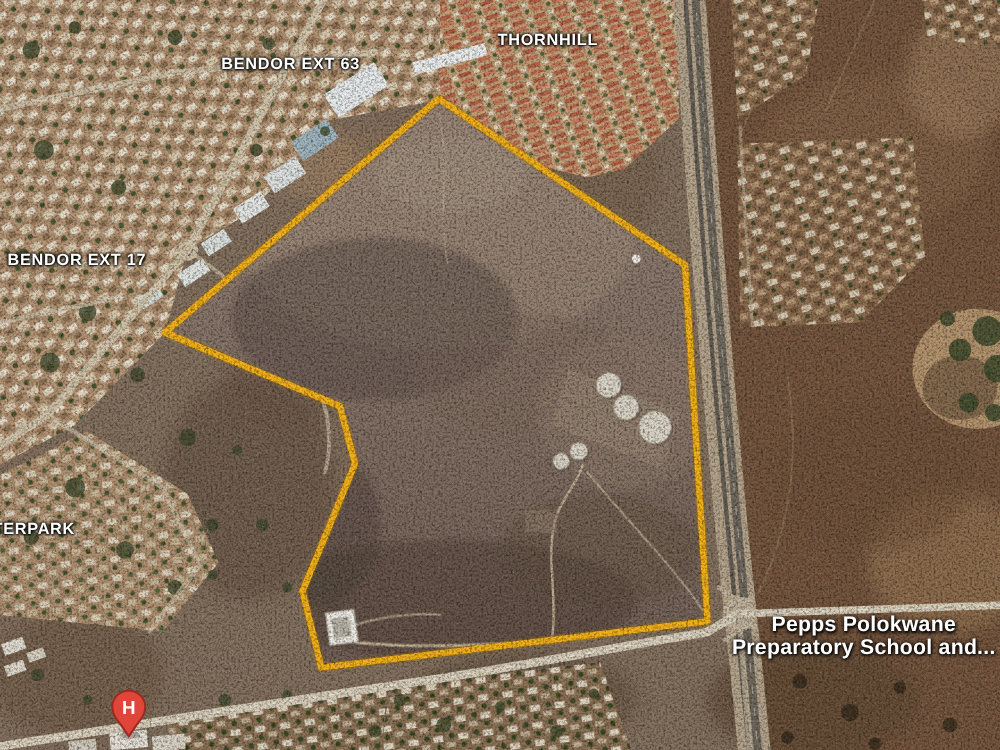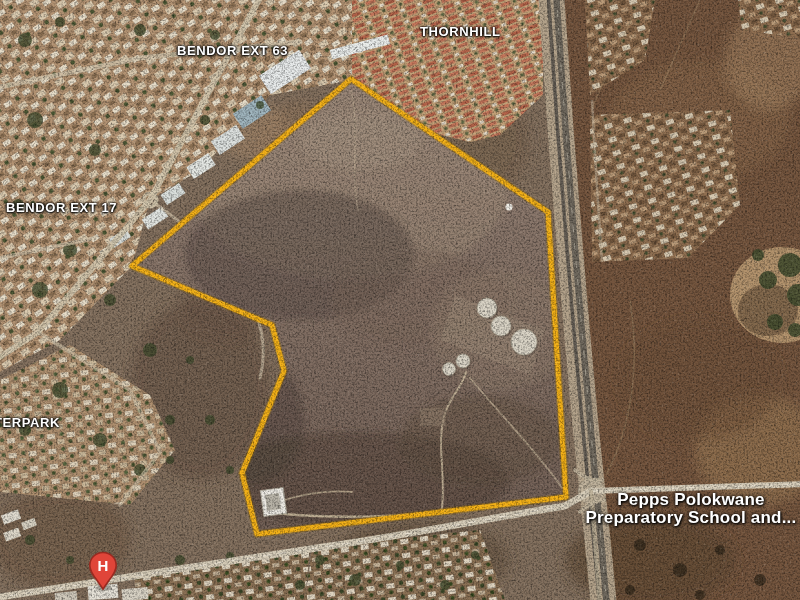--- a/index.html
+++ b/index.html
@@ -9,21 +9,21 @@
   }
   .stage svg.mapart{position:absolute;left:0;top:0;}
   .area-label{
     position:absolute;color:#ffffff;font-weight:bold;font-size:13px;
     letter-spacing:.6px;white-space:nowrap;
     text-shadow:0 1px 2px rgba(0,0,0,.95),0 0 3px rgba(0,0,0,.85),
                 1px 0 2px rgba(0,0,0,.7),-1px 0 2px rgba(0,0,0,.7);
     user-select:none;
   }
   .l-bendor44{left:177px;top:43px;}
-  .l-thornhill{left:420px;top:24px;}
+  .l-thornhill{left:398px;top:24px;}
   .l-bendor17{left:6px;top:200px;}
   .l-terpark{left:-6px;top:415px;}
   .poi-label{
     position:absolute;left:570px;top:491px;width:242px;text-align:center;
     color:#ffffff;font-weight:bold;font-size:17px;line-height:18px;letter-spacing:.2px;
     text-shadow:0 1px 3px rgba(0,0,0,.9),0 0 4px rgba(0,0,0,.8),1px 1px 2px rgba(0,0,0,.7);
     user-select:none;
   }
   .map-pin{position:absolute;left:88px;top:551px;width:30px;height:40px;}
   .map-pin text{font-family:"Liberation Sans",sans-serif;font-weight:bold;font-size:15px;}

